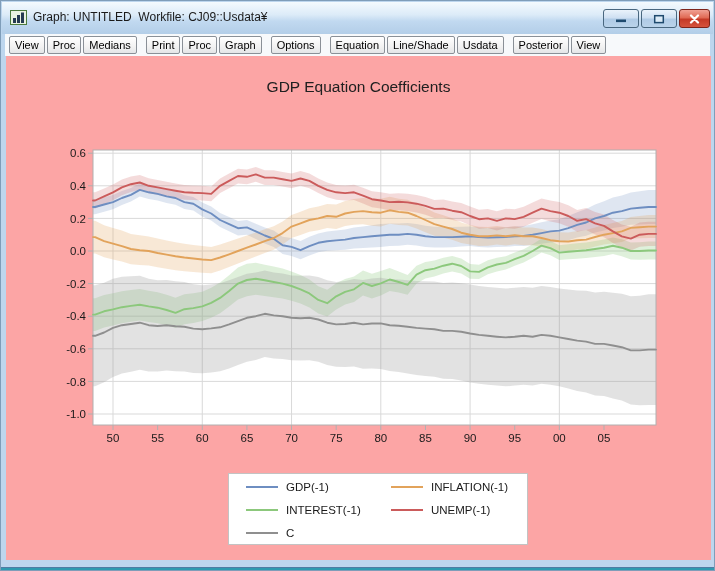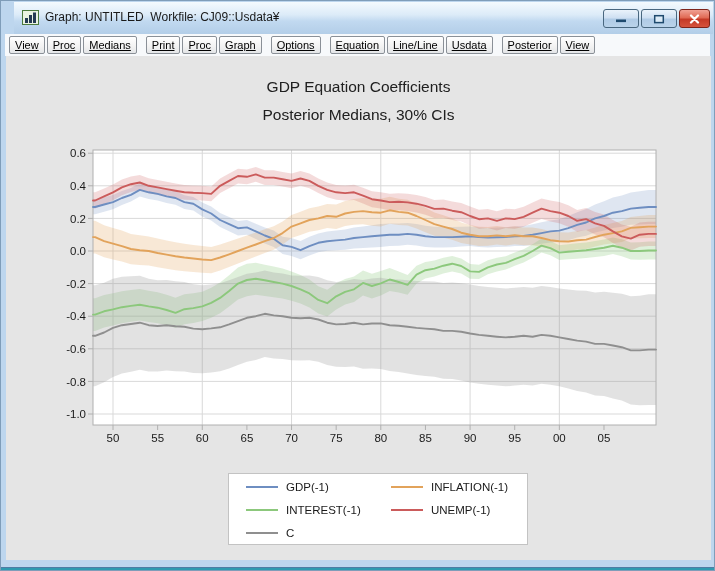--- a/index.html
+++ b/index.html
@@ -2,38 +2,38 @@
 <html><head>
 <meta charset="utf-8">
 <style>
   html,body{margin:0;padding:0;width:715px;height:571px;overflow:hidden;
     font-family:"Liberation Sans",sans-serif;-webkit-font-smoothing:antialiased;}
   .window{position:absolute;inset:0;background:#bdd6ee;border:1px solid #7f9db9;box-sizing:border-box;}
   .bottom-edge1{position:absolute;left:0;right:0;bottom:2px;height:1px;background:#4f7ca4;}
   .bottom-edge2{position:absolute;left:0;right:0;bottom:0;height:2px;background:#2e9ab0;}
   
   .titlebar{position:absolute;left:1px;right:1px;top:1px;height:32px;
-    background:linear-gradient(#f4fafe 0%,#dcebf8 40%,#c1d9f0 60%,#b3cee8 100%);margin-left:12px;}
+    background:linear-gradient(#f4fafe 0%,#dcebf8 40%,#c1d9f0 60%,#b3cee8 100%);}
   .app-icon{position:absolute;left:8px;top:8px;width:17px;height:15px;}
   .title-text{position:absolute;left:31px;top:8px;font-size:12px;color:#1a1a1a;white-space:pre;}
   .win-controls{position:absolute;right:3px;top:7px;display:flex;gap:2px;}
   .winbtn{position:relative;width:36px;height:19px;border-radius:3px;border:1px solid #49677f;
     background:linear-gradient(#eaf3fb 0%,#cfe0f2 45%,#b0cbe6 55%,#bad3ea 100%);
     box-sizing:border-box;padding:0;display:flex;align-items:center;justify-content:center;cursor:pointer;}
   .winbtn.close{width:31px;border:1px solid #7e241a;
     background:linear-gradient(#f0a194 0%,#e06a55 45%,#c53a27 55%,#d5533d 100%);}
   
   .toolbar{position:absolute;left:4px;right:4px;top:33px;height:22px;background:#f7f9fb;
-    display:flex;align-items:center;padding-left:2px;box-sizing:border-box;text-decoration:underline;}
+    display:flex;align-items:center;padding-left:2px;box-sizing:border-box;}
   .tb-btn{height:18px;margin-left:2px;padding:0 5px;font-size:11px;font-family:"Liberation Sans",sans-serif;
     color:#000;background:linear-gradient(#ffffff 0%,#f2f2f2 60%,#e4e6e8 100%);
     border:1px solid #8a9097;border-radius:2px;cursor:pointer;}
   .tb-gap{width:7px;flex:0 0 auto;}
   
-  .graph-pane{position:absolute;left:5px;top:55px;width:705px;height:504px;background:#e5e5e5;}
+  .graph-pane{position:absolute;left:5px;top:55px;width:705px;height:504px;background:#fca5a5;}
   .chart-title,.chart-subtitle{position:absolute;left:0;right:0;text-align:center;
     font-size:15.5px;color:#202020;}
   .chart-title{top:22px;}
   .chart-subtitle{top:50px;}
   svg text{font-family:"Liberation Sans",sans-serif;}
 </style>
 </head>
 <body>
 
 <div class="window">
@@ -72,30 +72,29 @@
       <button class="tb-btn">Proc</button>
       <button class="tb-btn">Medians</button>
       <span class="tb-gap"></span>
       <button class="tb-btn">Print</button>
       <button class="tb-btn">Proc</button>
       <button class="tb-btn">Graph</button>
       <span class="tb-gap"></span>
       <button class="tb-btn">Options</button>
       <span class="tb-gap"></span>
       <button class="tb-btn">Equation</button>
-      <button class="tb-btn">Line/Line</button>
+      <button class="tb-btn">Line/Shade</button>
       <button class="tb-btn">Usdata</button>
       <span class="tb-gap"></span>
       <button class="tb-btn">Posterior</button>
       <button class="tb-btn">View</button>
     </div>
 
   <div class="graph-pane">
     <div class="chart-title">GDP Equation Coefficients</div>
-    <div class="chart-subtitle">Posterior Medians, 30% CIs</div>
     <svg id="chart-svg" width="705" height="504" viewBox="0 0 705 504">
         <rect x="87" y="94" width="563" height="275" fill="#ffffff"></rect>
         <line x1="87" x2="650" y1="97.2" y2="97.2" stroke="#d9d9d9" stroke-width="1"></line>
         <line x1="87" x2="650" y1="129.8" y2="129.8" stroke="#d9d9d9" stroke-width="1"></line>
         <line x1="87" x2="650" y1="162.4" y2="162.4" stroke="#d9d9d9" stroke-width="1"></line>
         <line x1="87" x2="650" y1="195" y2="195" stroke="#d9d9d9" stroke-width="1"></line>
         <line x1="87" x2="650" y1="227.6" y2="227.6" stroke="#d9d9d9" stroke-width="1"></line>
         <line x1="87" x2="650" y1="260.2" y2="260.2" stroke="#d9d9d9" stroke-width="1"></line>
         <line x1="87" x2="650" y1="292.8" y2="292.8" stroke="#d9d9d9" stroke-width="1"></line>
         <line x1="87" x2="650" y1="325.4" y2="325.4" stroke="#d9d9d9" stroke-width="1"></line>

